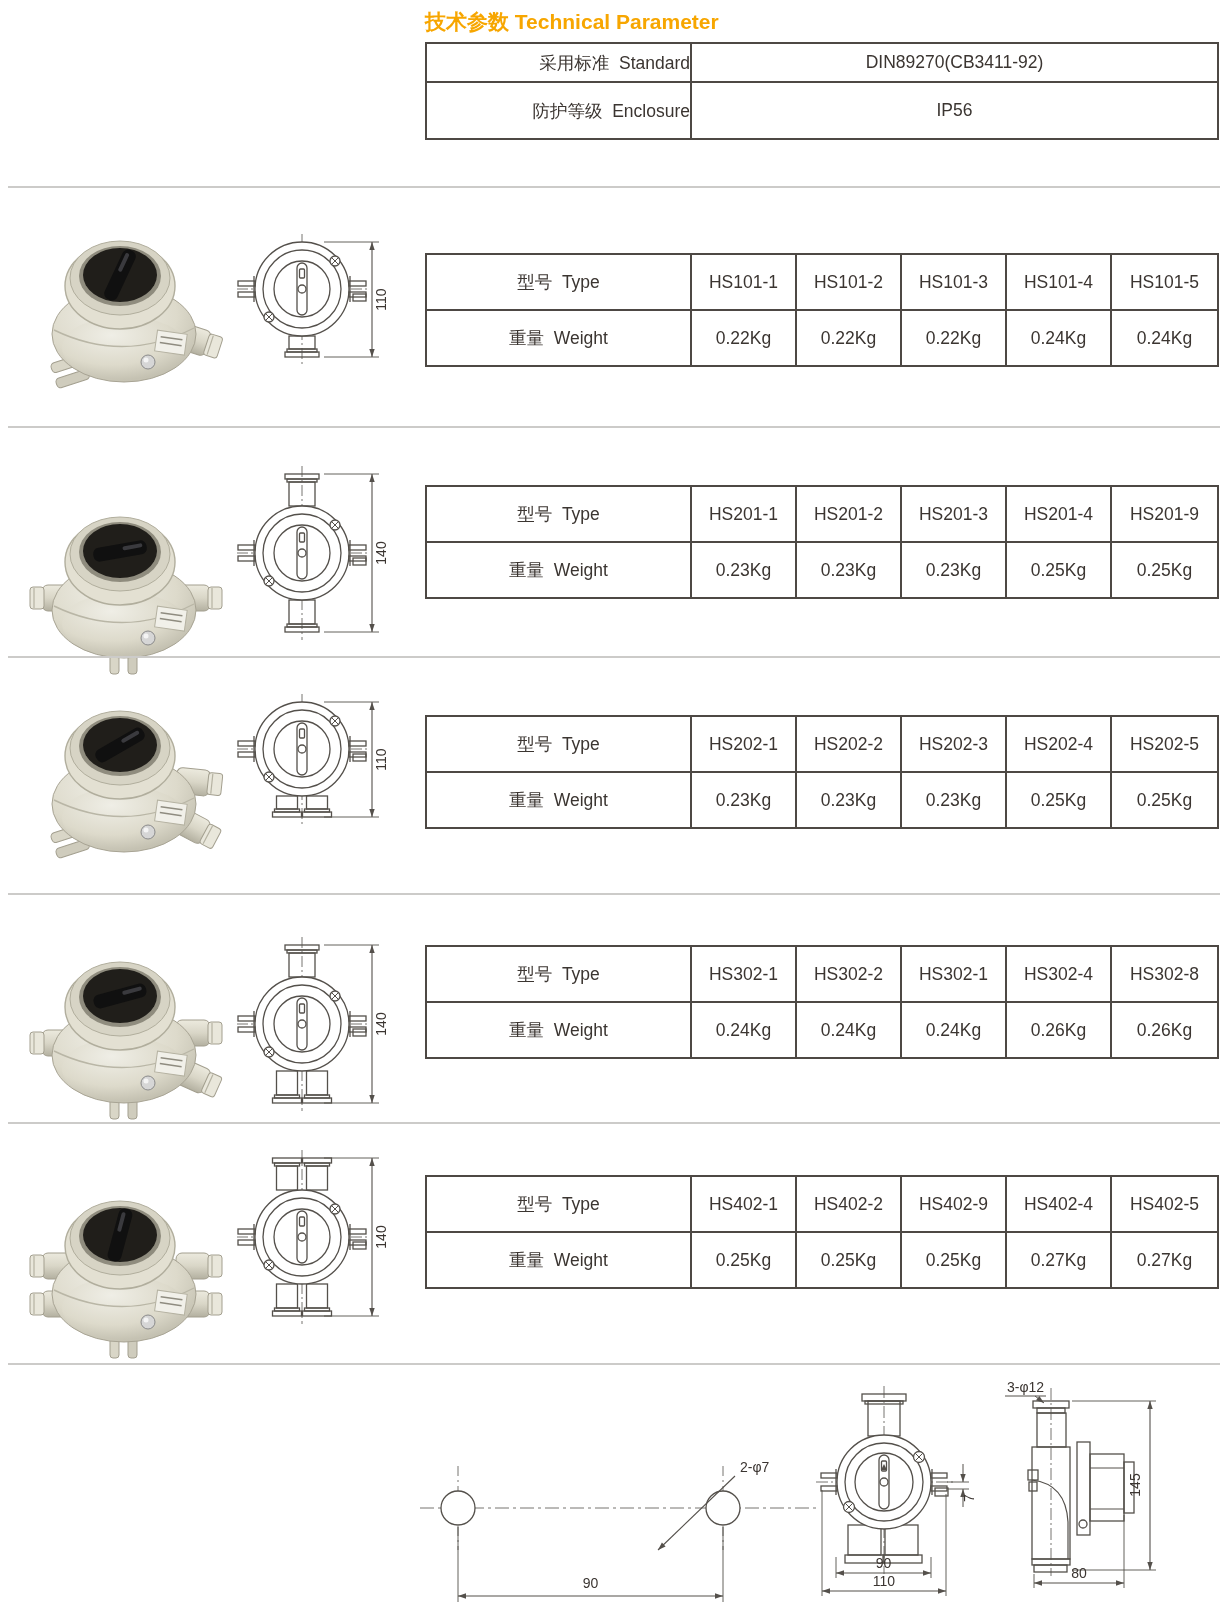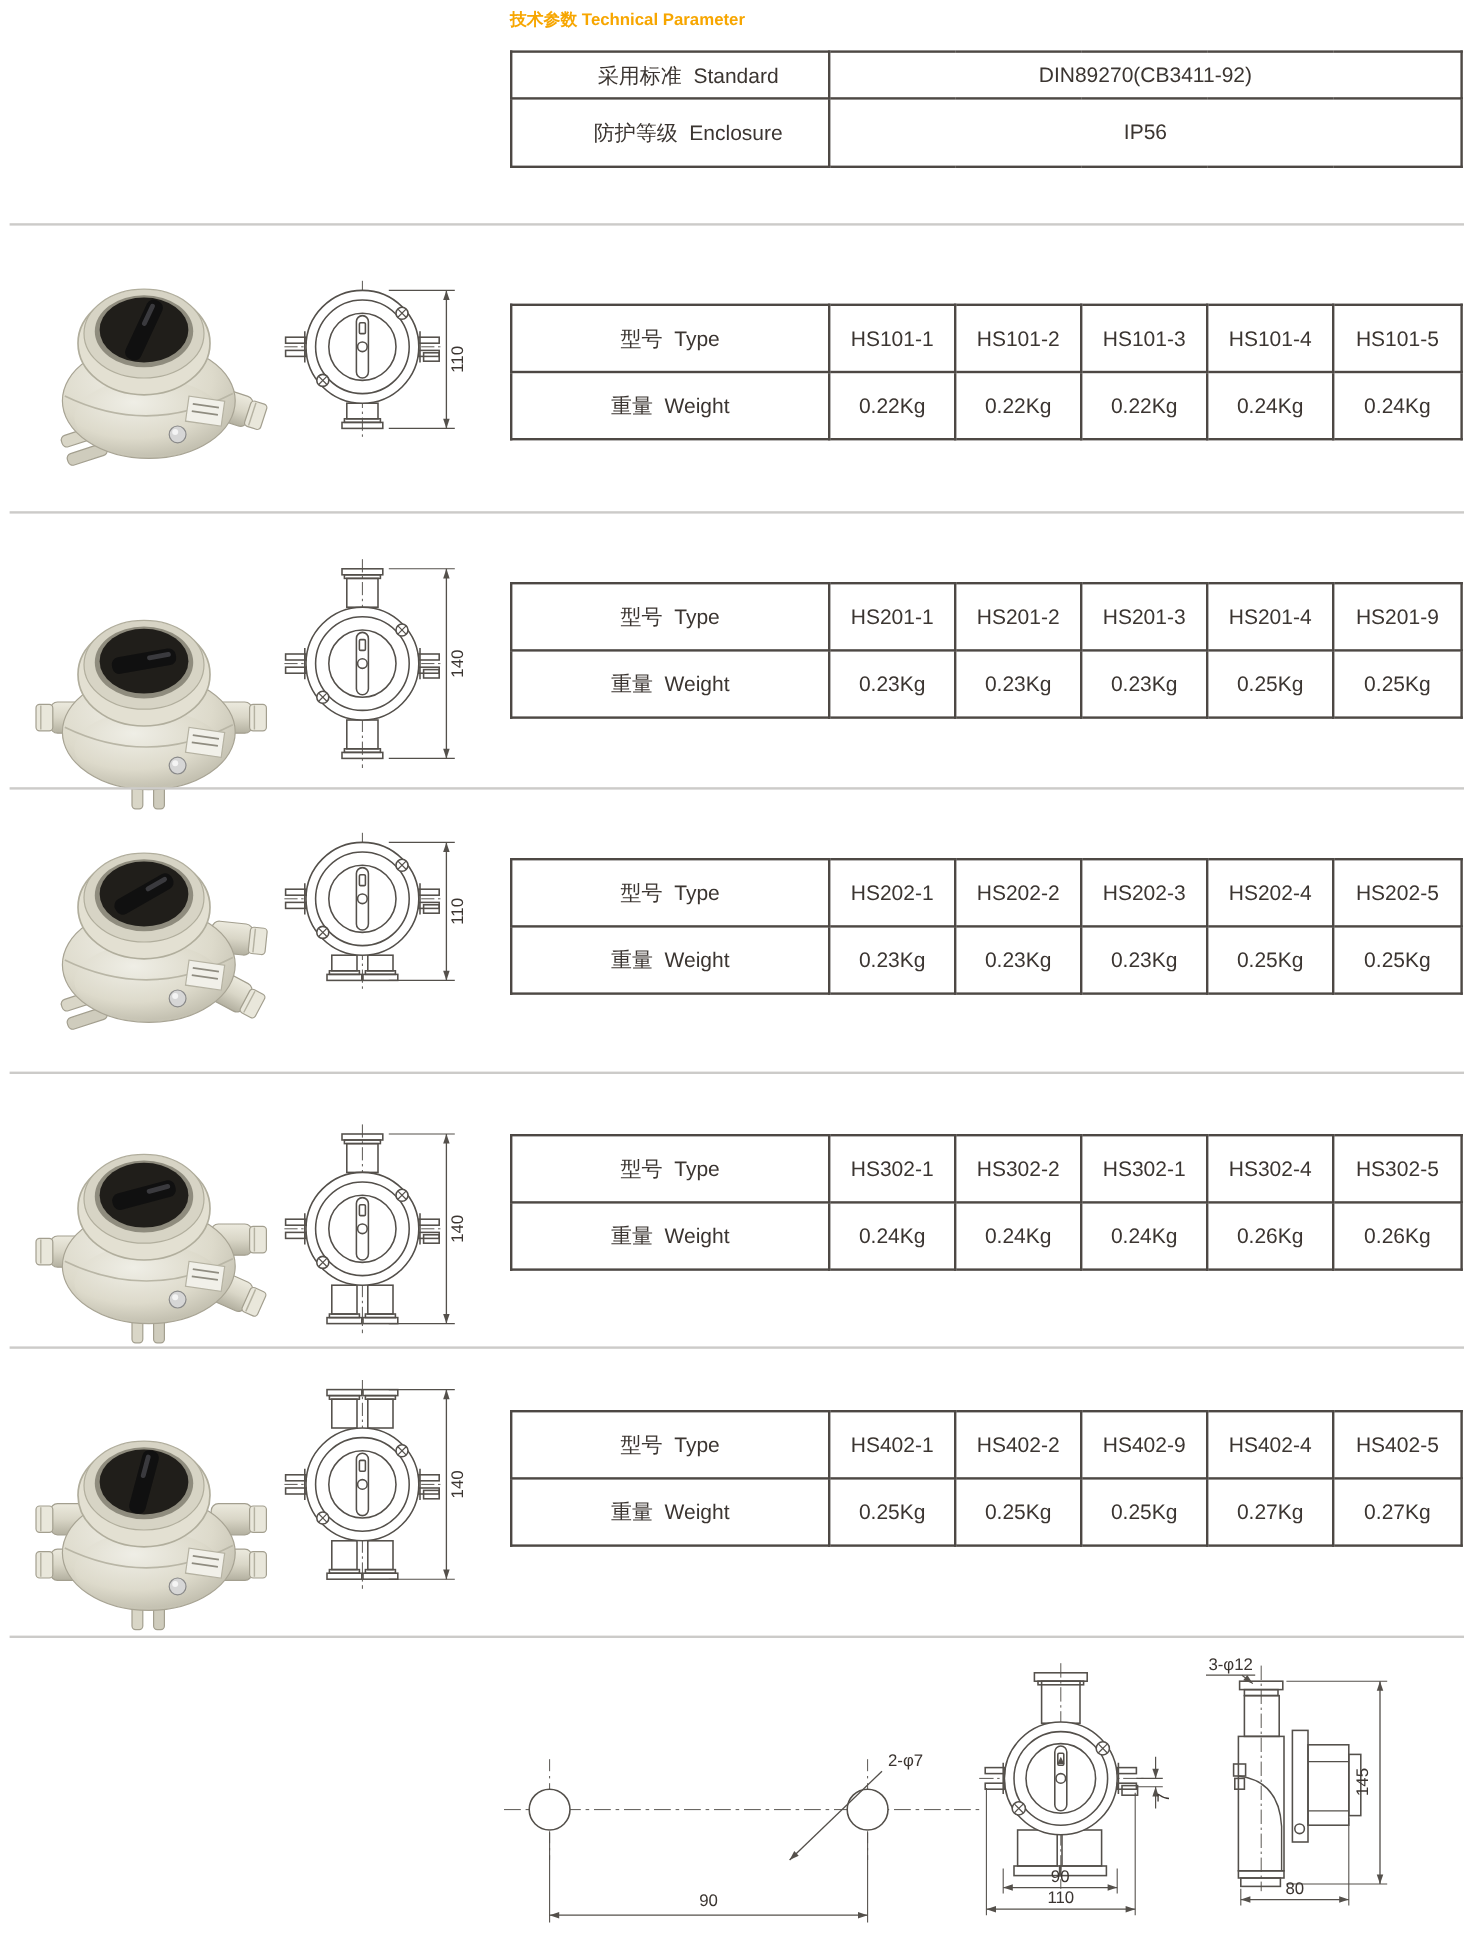--- a/index.html
+++ b/index.html
@@ -1,27 +1,27 @@
 <!DOCTYPE html>
 <html><head>
 <meta charset="utf-8">
 <style>
   html,body{margin:0;padding:0;background:#ffffff;}
   .page{position:relative;width:1228px;height:1620px;background:#fff;overflow:hidden;
         font-family:"Liberation Sans","DejaVu Sans",sans-serif;color:#3b3531;}
   .abs{position:absolute;}
   .sec-title{position:absolute;font-weight:bold;color:#f7a600;white-space:pre;
              font-family:"Liberation Sans","DejaVu Sans",sans-serif;letter-spacing:0px;}
-  #tech-title{left:425px;top:8px;font-size:14px;}
+  #tech-title{left:425px;top:8px;font-size:21px;}
   #mount-title{left:8px;top:1368px;font-size:28px;}
   .divider{position:absolute;left:8px;width:1212px;height:0;border-top:2px solid #cccbc9;}
   table.spec{border-collapse:collapse;table-layout:fixed;background:#fff;}
   table.spec td{border:2px solid #4d4844;text-align:center;vertical-align:middle;
                 font-size:17.5px;color:#3b3531;white-space:pre;padding:0;}
-  table.spec td.lbl-left{text-align:center;padding-left:30px;}
+  table.spec td.lbl-left{text-align:right;padding-left:30px;}
   svg{display:block;}
   svg text{font-family:"Liberation Sans","DejaVu Sans",sans-serif;fill:#3b3531;}
 </style>
 </head>
 <body>
 
 <div class="page">
   <div id="tech-title" class="sec-title">技术参数 Technical Parameter</div>
   <div id="tech-table-holder" class="abs" style="left:425px;top:42px;">
       <table class="spec">
@@ -490,21 +490,21 @@
               <col style="width:105px">
               <col style="width:107px">
             </colgroup>
             <tbody>
               <tr style="height:56px">
                 <td>型号  Type</td>
                 <td>HS302-1</td>
                 <td>HS302-2</td>
                 <td>HS302-1</td>
                 <td>HS302-4</td>
-                <td>HS302-5</td>
+                <td>HS302-8</td>
               </tr>
               <tr style="height:56px">
                 <td>重量  Weight</td>
                 <td>0.24Kg</td>
                 <td>0.24Kg</td>
                 <td>0.24Kg</td>
                 <td>0.26Kg</td>
                 <td>0.26Kg</td>
               </tr>
             </tbody>

